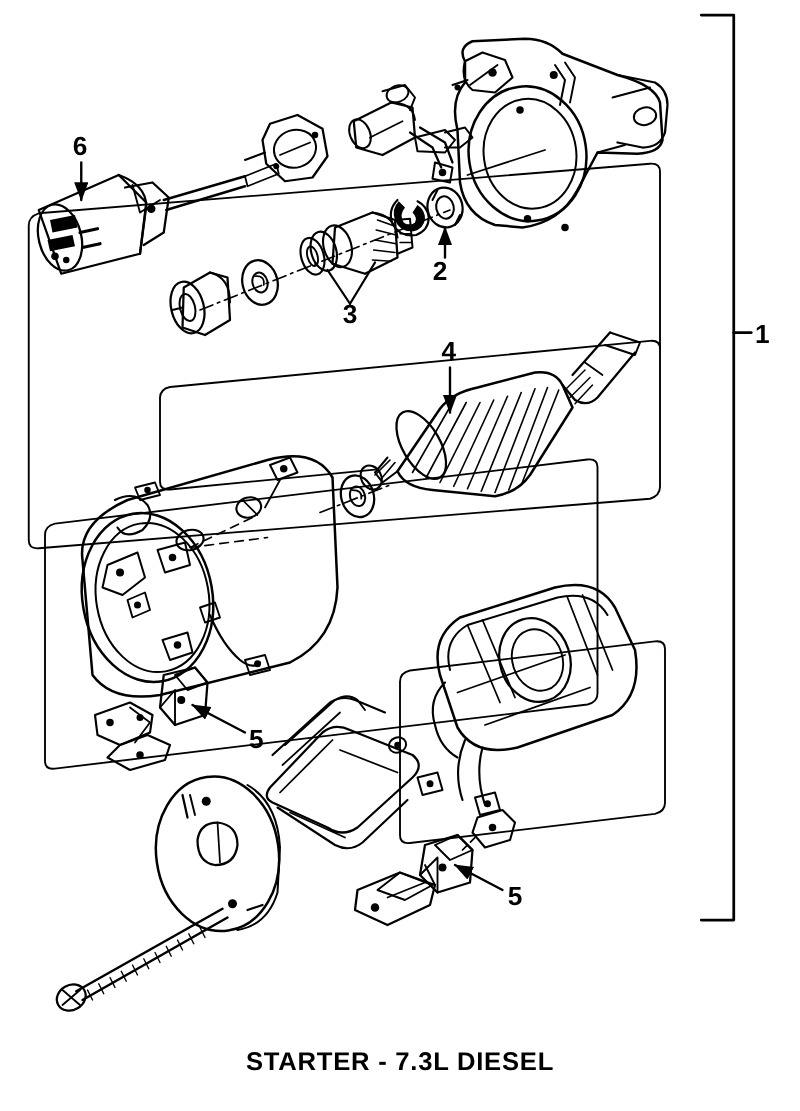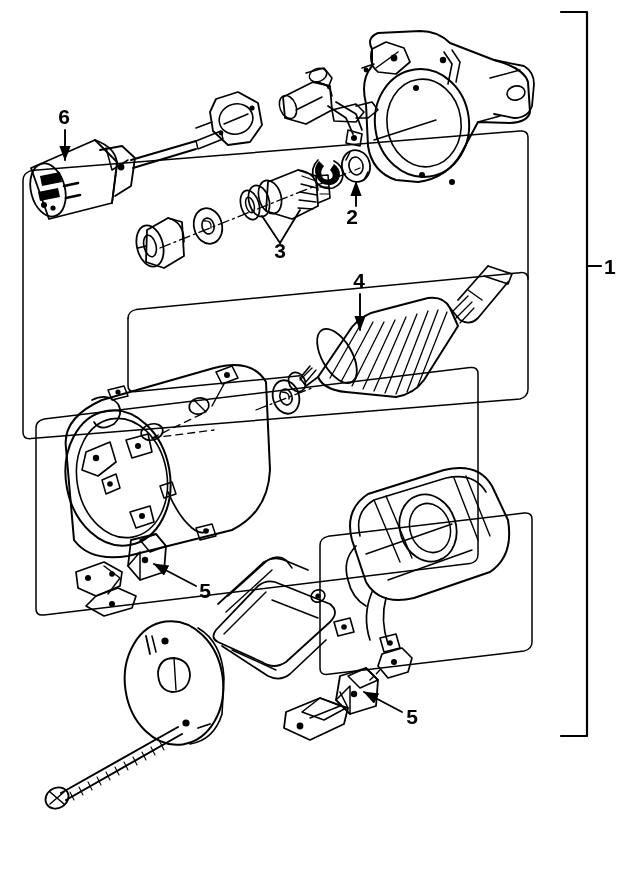--- a/index.html
+++ b/index.html
@@ -445,14 +445,15 @@
       <text class="callout-text" x="352" y="224" text-anchor="middle">2</text>
       <text class="callout-text" x="280" y="258" text-anchor="middle">3</text>
       <text class="callout-text" x="359" y="288" text-anchor="middle">4</text>
       <text class="callout-text" x="205" y="598" text-anchor="middle">5</text>
       <text class="callout-text" x="412" y="724" text-anchor="middle">5</text>
       <text class="callout-text" x="64" y="124" text-anchor="middle">6</text>
     </g>
 
   </svg>
 
+  <div class="figure-title">STARTER - 7.3L DIESEL</div>
 
 </div>
 
 </body></html>

